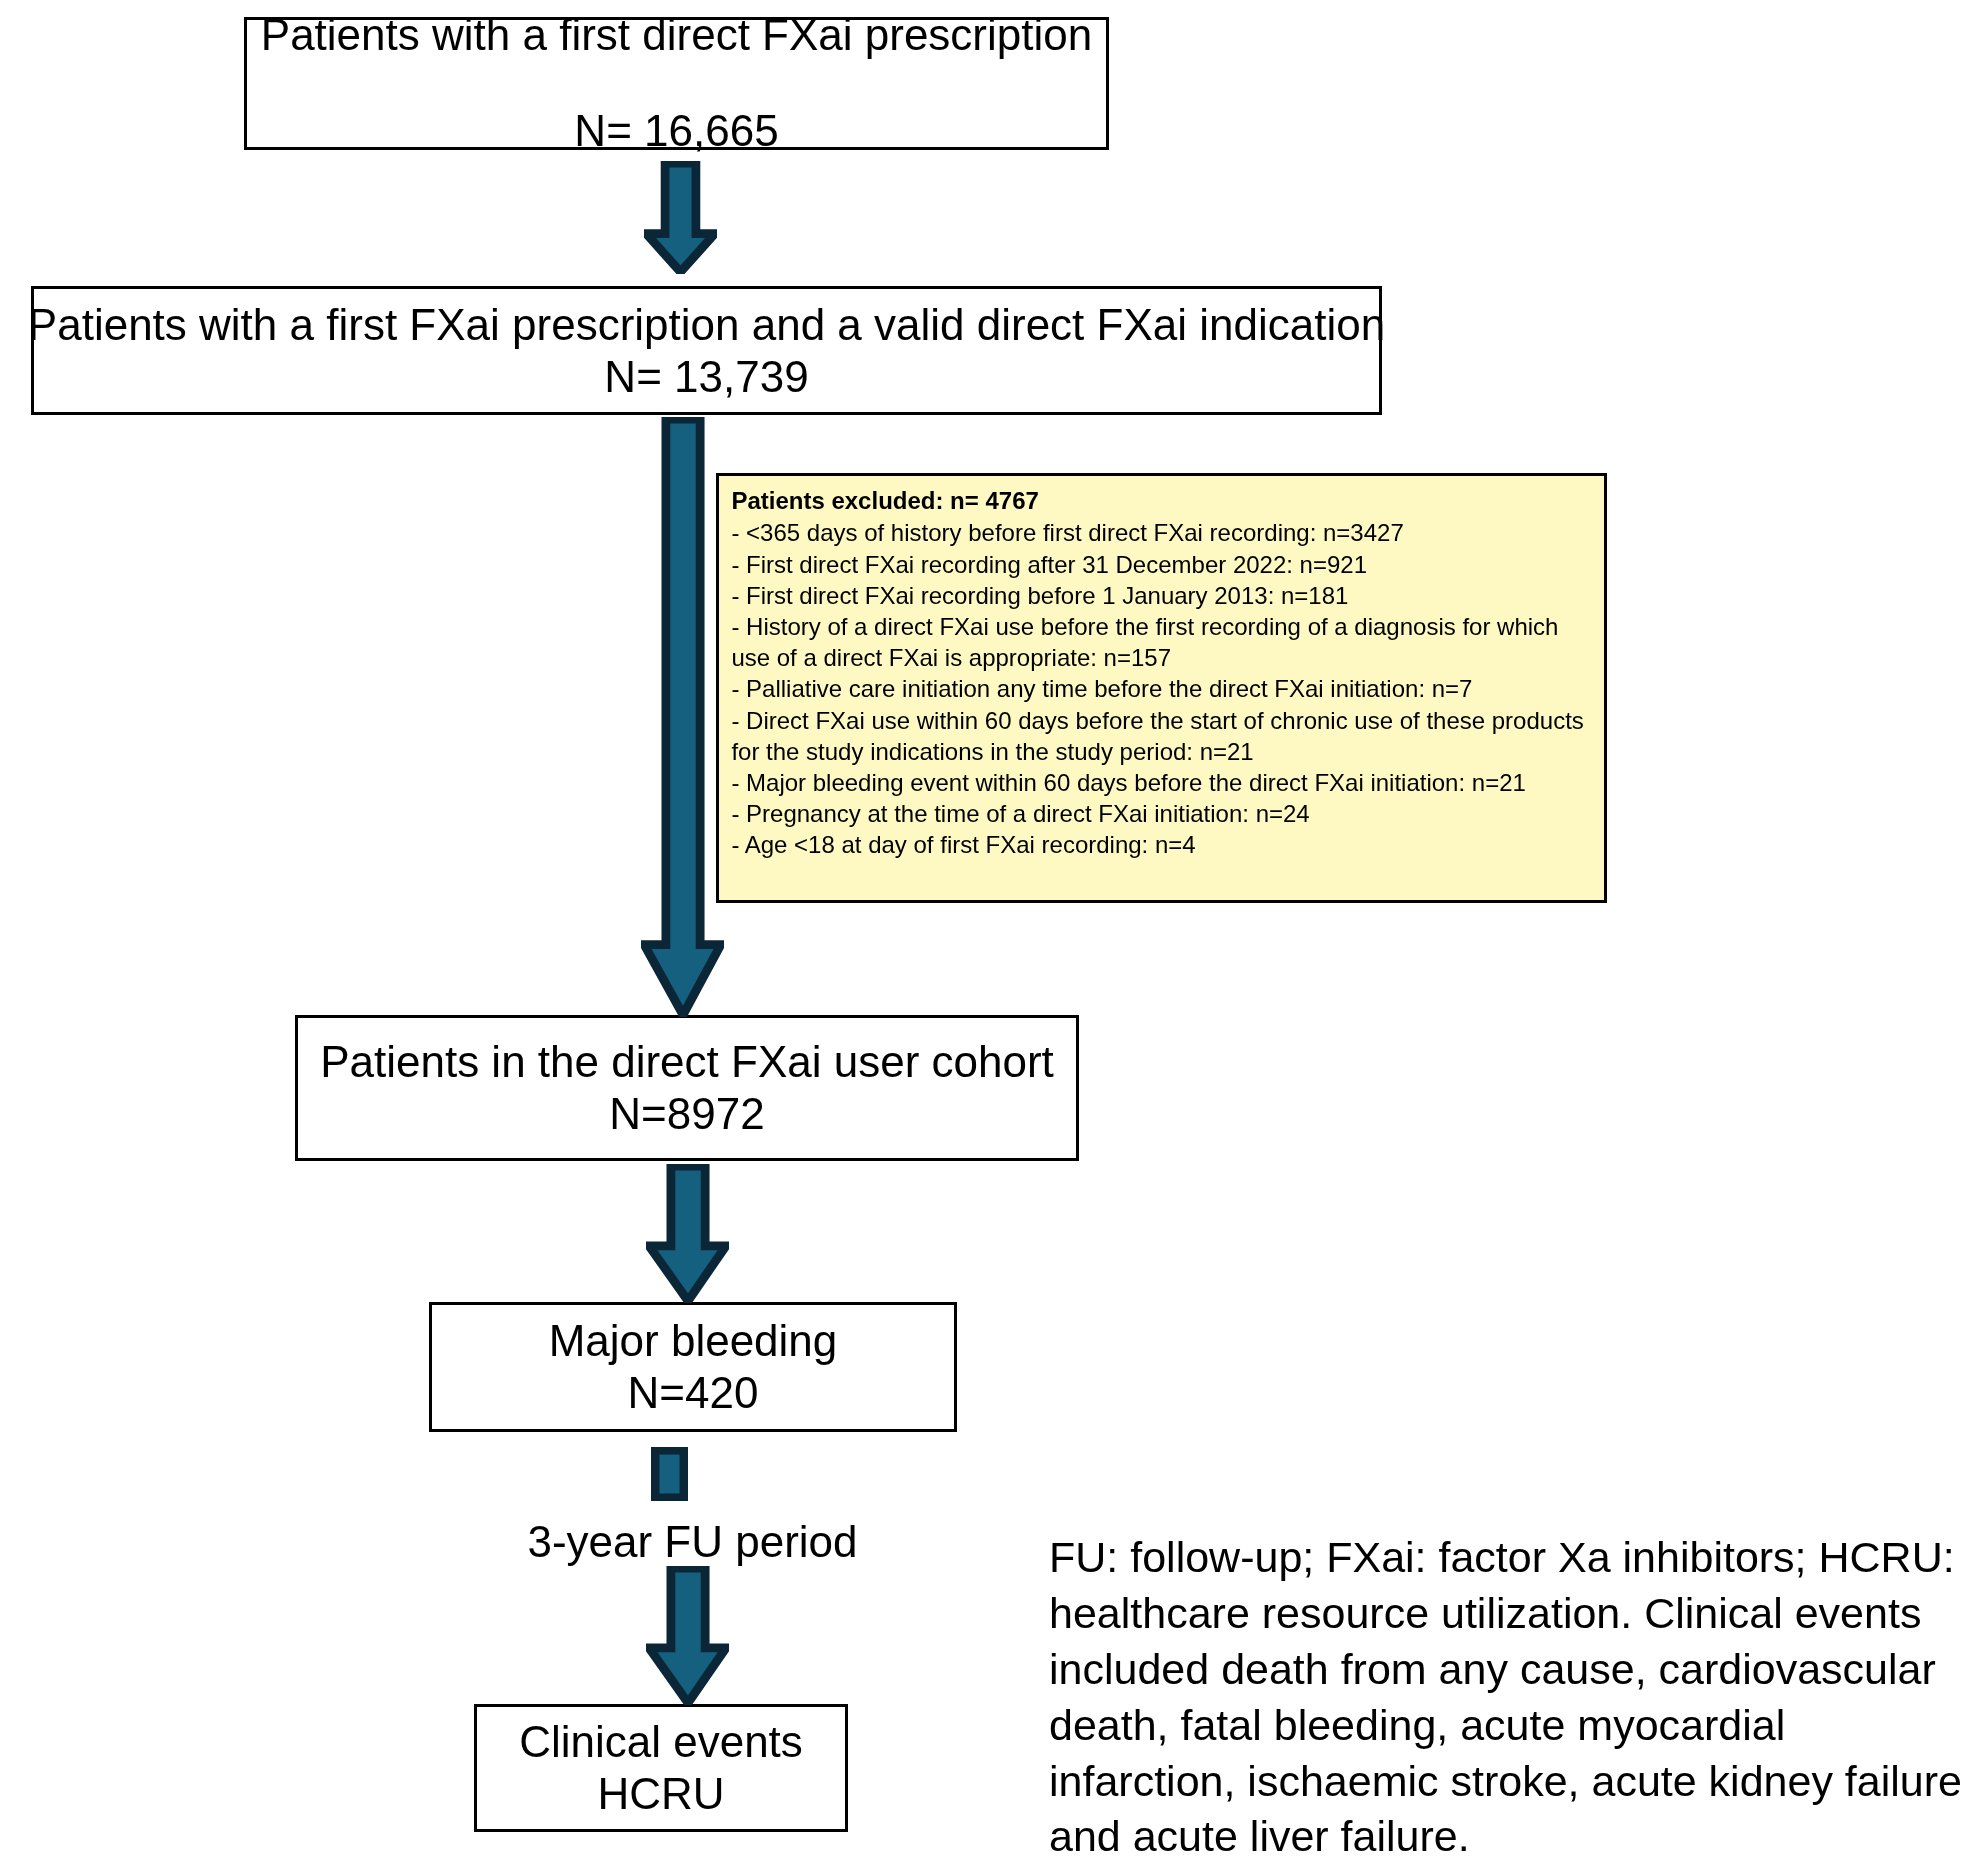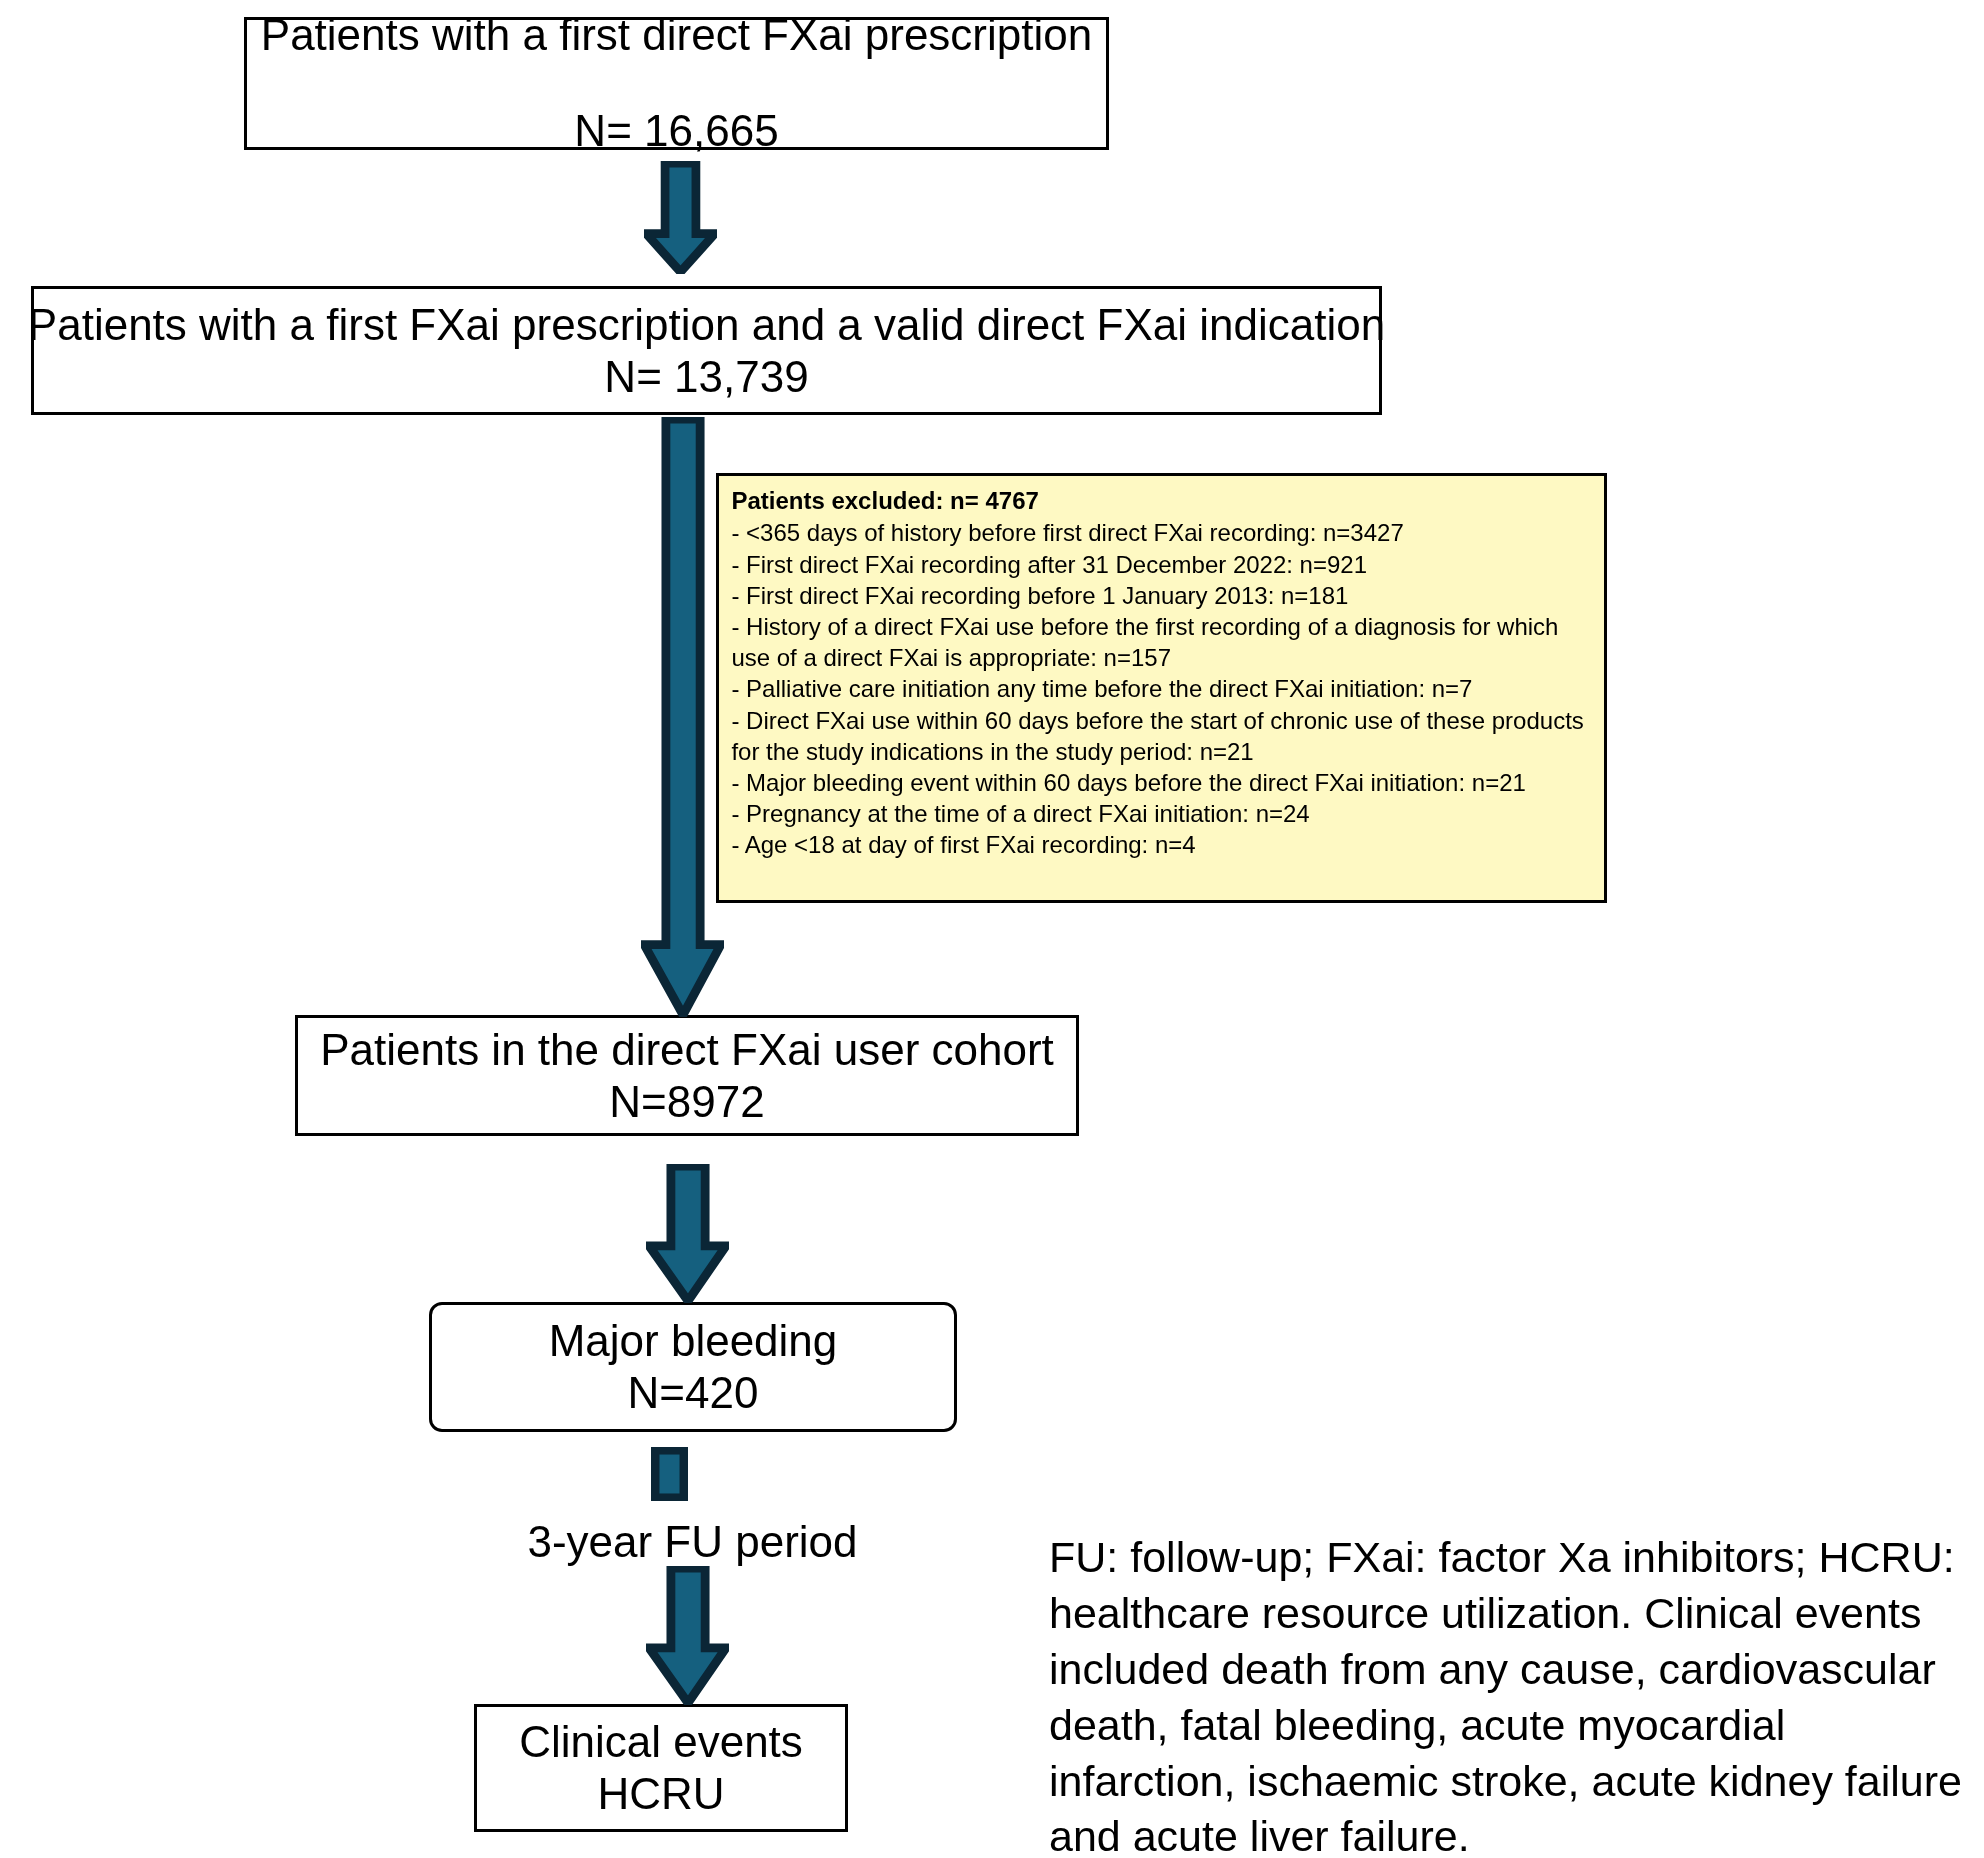--- a/index.html
+++ b/index.html
@@ -43,28 +43,27 @@
     font-size: 44px;
     gap: 44px;
   }
   #box-indication {
     left: 31px;   top: 286px;
     width: 1351px; height: 129px;
     font-size: 44px;
   }
   #box-cohort {
     left: 295px;  top: 1015px;
-    width: 784px; height: 121px;
+    width: 784px; height: 146px;
     font-size: 44px;
   }
   #box-bleeding {
     left: 429px;  top: 1302px;
     width: 528px; height: 130px;
     font-size: 44px;
-    border-radius: 13px;
   }
   #box-clinical {
     left: 474px;  top: 1704px;
     width: 374px; height: 128px;
     font-size: 44px;
   }
 
   
   #box-exclusions {
     position: absolute;

